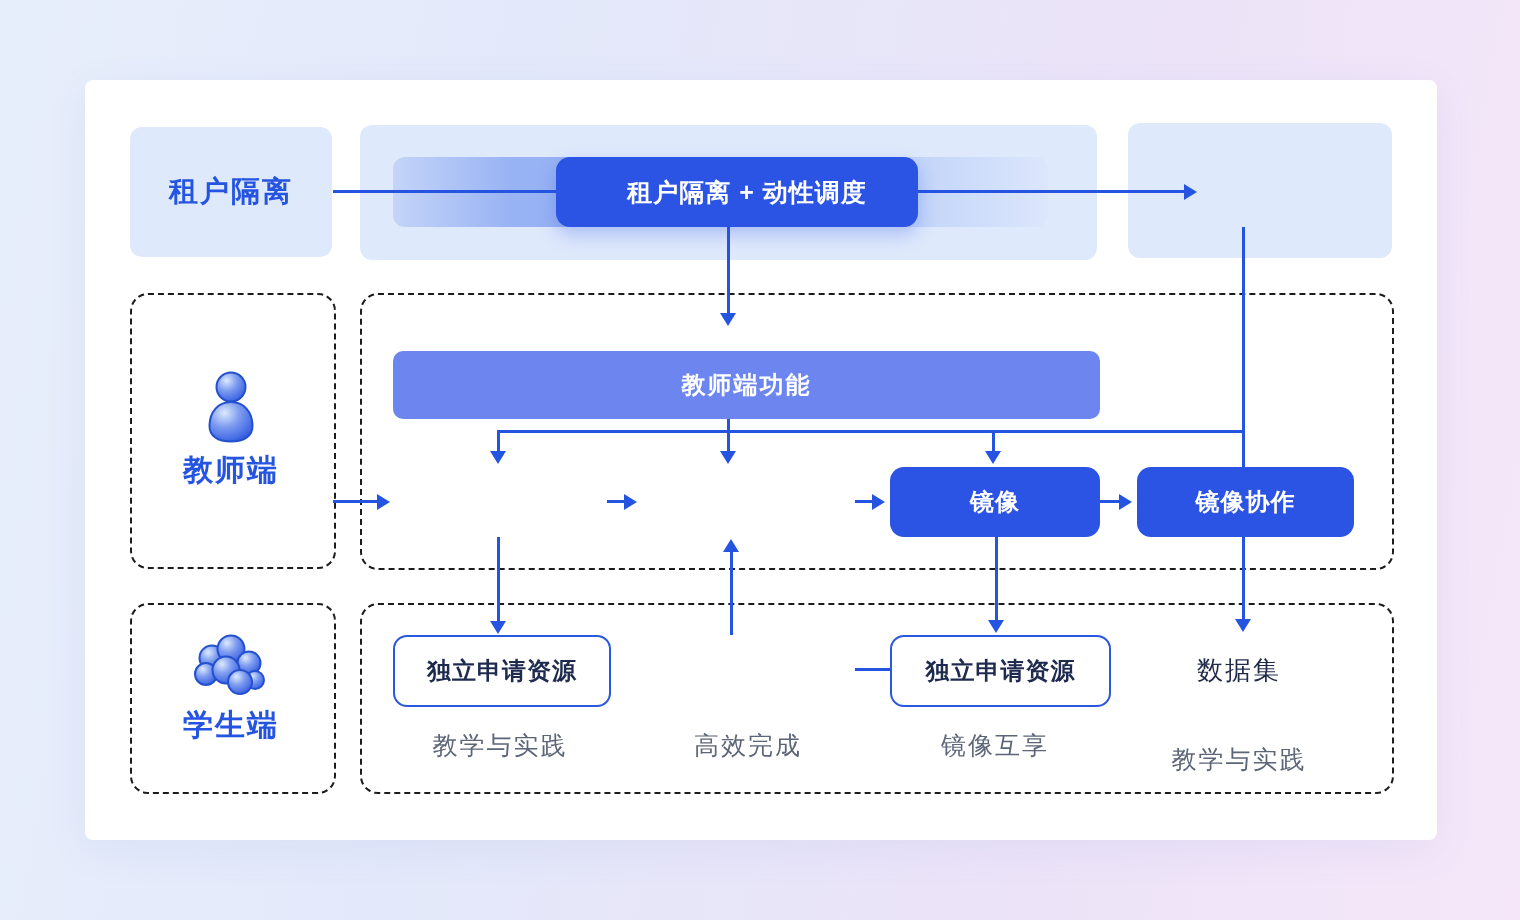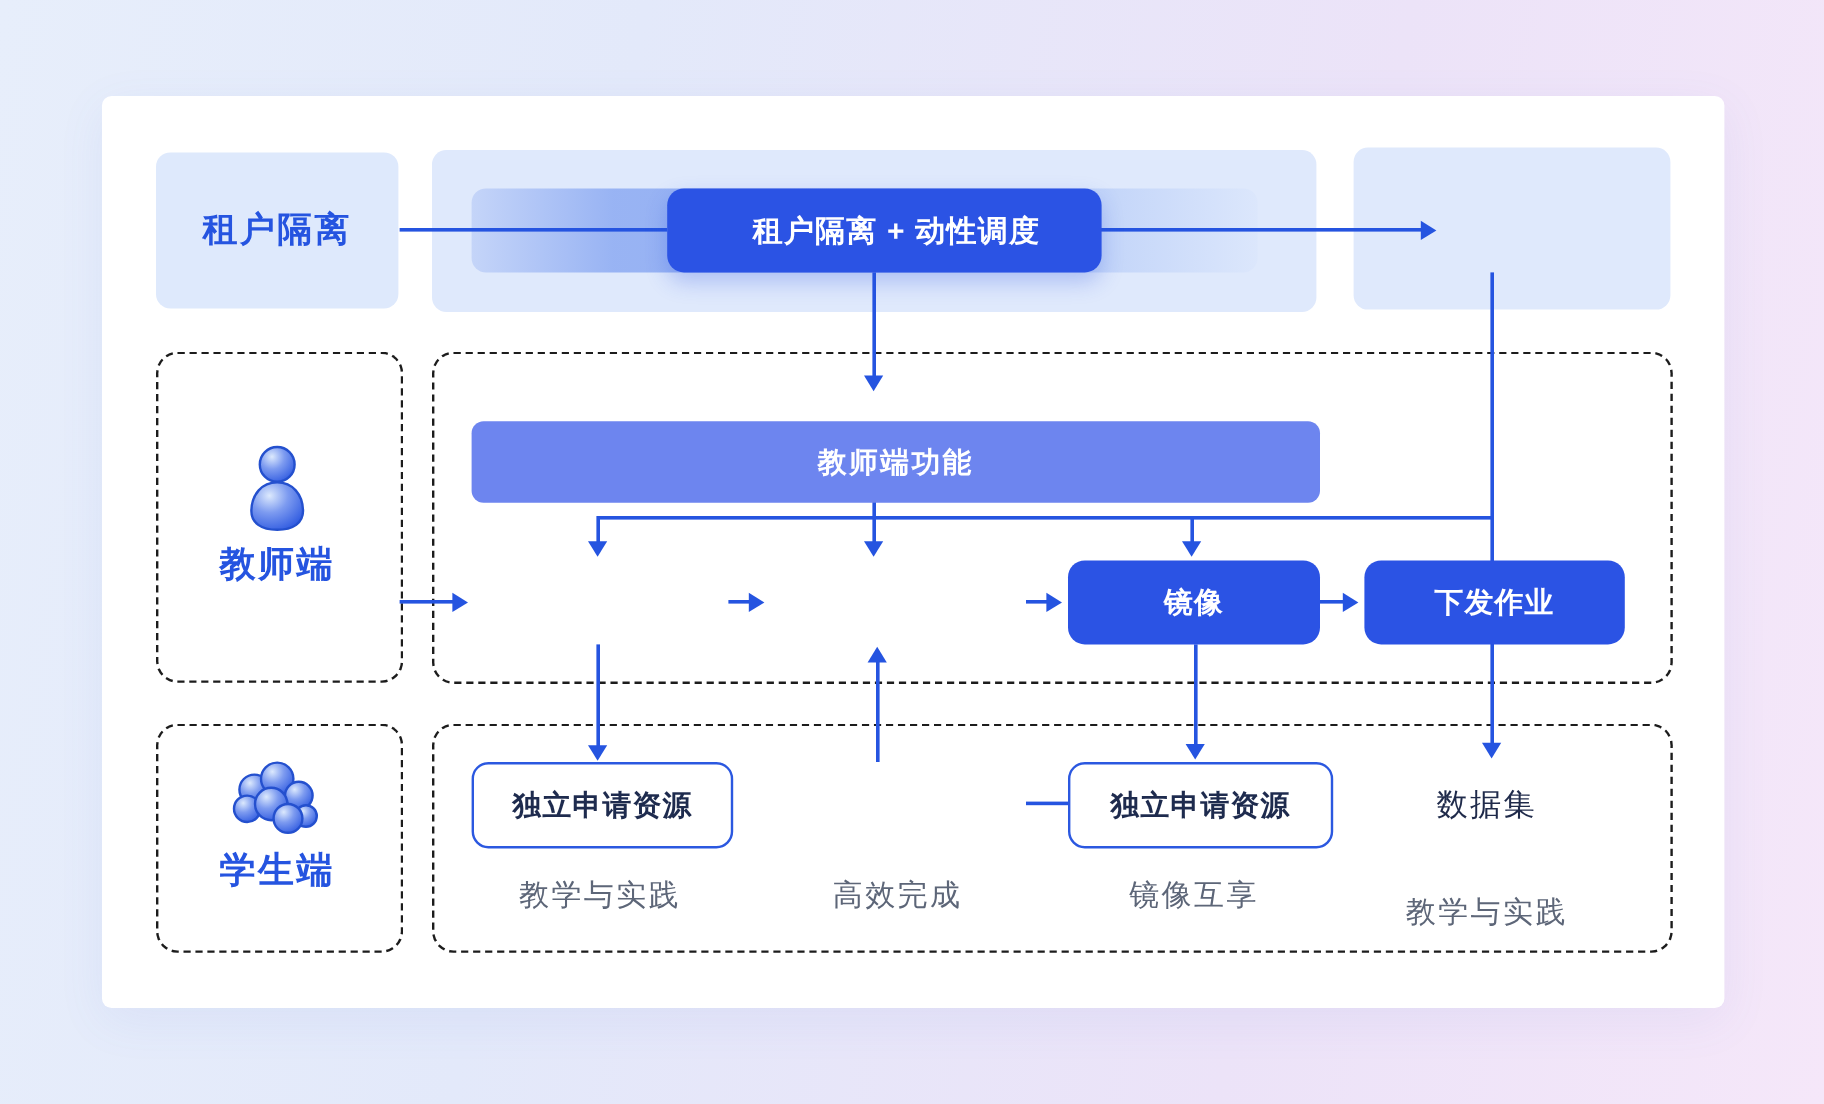--- a/index.html
+++ b/index.html
@@ -122,21 +122,21 @@
   <div class="vline" style="left:995px;top:537px;height:84px;"></div>
   <div class="arr-d" style="left:987.5px;top:620px;"></div>
 
   <div class="hline" style="left:855px;top:668px;width:35px;"></div>
 
   <div class="blue-btn top-btn" style="left:556px;top:157px;width:342px;height:70px;">租户隔离 + 动性调度</div>
 
   <div class="bar" style="left:393px;top:328px;width:707px;height:68px;">教师端功能</div>
 
   <div class="blue-btn" style="left:890px;top:467px;width:210px;height:70px;">镜像</div>
-  <div class="blue-btn" style="left:1137px;top:467px;width:217px;height:70px;">下发作业</div>
+  <div class="blue-btn" style="left:1137px;top:467px;width:217px;height:70px;">镜像协作</div>
 
   <div class="outline-box" style="left:393px;top:635px;width:214px;height:68px;">独立申请资源</div>
   <div class="outline-box" style="left:890px;top:635px;width:217px;height:68px;">独立申请资源</div>
   <div class="dataset" style="left:1159px;top:653px;width:160px;">数据集</div>
 
   <div class="caption" style="left:420px;top:729px;width:160px;">教学与实践</div>
   <div class="caption" style="left:668px;top:729px;width:160px;">高效完成</div>
   <div class="caption" style="left:915px;top:729px;width:160px;">镜像互享</div>
   <div class="caption" style="left:1139px;top:743px;width:200px;">教学与实践</div>
 

